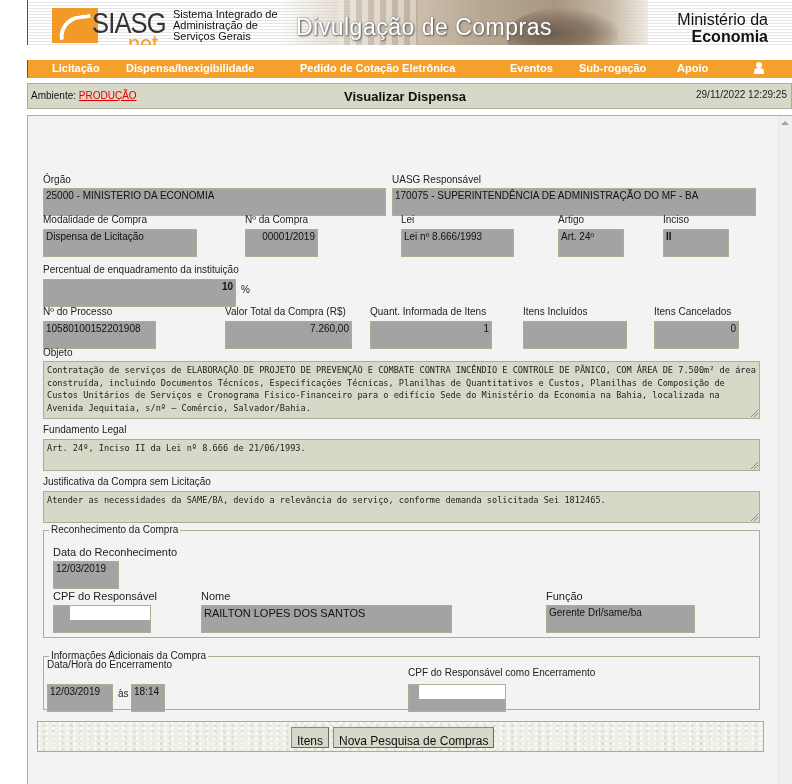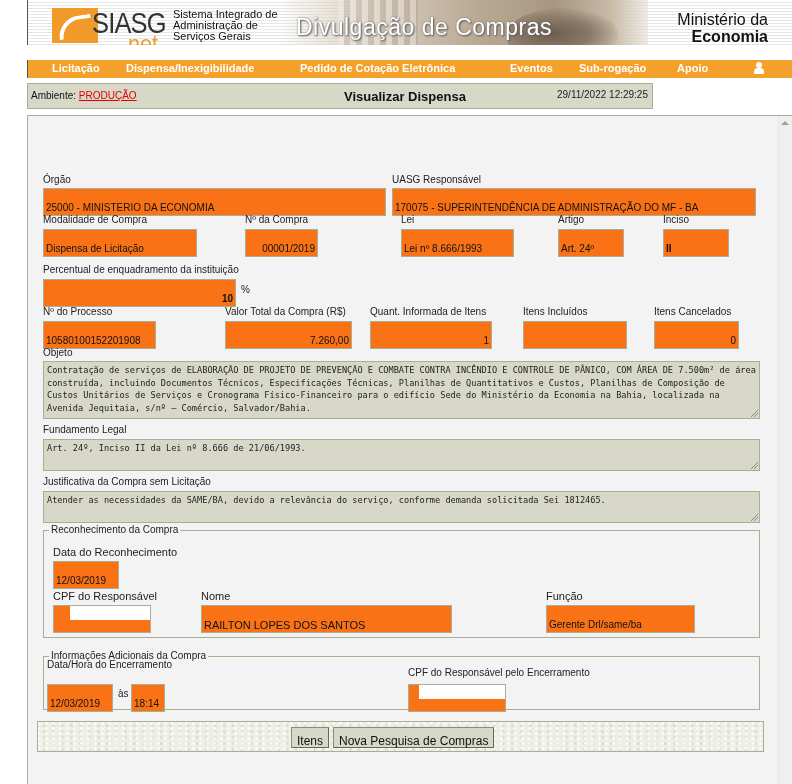--- a/index.html
+++ b/index.html
@@ -21,35 +21,35 @@
   .ministry b { display: block; font-size: 16px; }
 
   
   .nav { position: absolute; left: 27px; top: 60px; width: 765px; height: 18px; background: #f5a02b; border-left: 1px solid #555; }
   .nav-item { position: absolute; top: 2px; font-size: 11px; font-weight: bold; color: #ffffff; white-space: nowrap; cursor: pointer; }
   .nav-user { position: absolute; top: 2px; left: 725px; width: 12px; height: 13px; }
   .nav-user .head { position: absolute; left: 3px; top: 0; width: 6px; height: 6px; background: #fff; border-radius: 50%; }
   .nav-user .body { position: absolute; left: 1px; top: 6px; width: 10px; height: 6px; background: #fff; border-radius: 4px 4px 0 0; }
 
   
-  .envbar { position: absolute; left: 27px; top: 83px; width: 626px; height: 26px; background: #d8d8c8; border: 1px solid #a9ae95; }
+  .envbar { position: absolute; left: 27px; top: 83px; width: 765px; height: 26px; background: #d8d8c8; border: 1px solid #a9ae95; }
   .env-label { position: absolute; left: 3px; top: 6px; font-size: 10px; color: #111; }
   .env-value { color: #e00000; text-decoration: underline; cursor: pointer; }
   .page-title { position: absolute; left: 316px; top: 5px; font-size: 13px; font-weight: bold; color: #111; }
   .timestamp { position: absolute; right: 4px; top: 5px; font-size: 10px; color: #222; }
 
   
   .panel { position: absolute; left: 27px; top: 115px; width: 765px; height: 669px; background: #f3f3f3; border: 1px solid #a9ae95; border-right: none; border-bottom: none; }
   .scroll-track { position: absolute; right: 0; top: 0; width: 14px; height: 669px; background: #efefef; border-left: 1px solid #e6e6e6; }
   .scroll-up { position: absolute; right: 3px; top: 5px; width: 0; height: 0; border-left: 4px solid transparent; border-right: 4px solid transparent; border-bottom: 4px solid #a0a0a0; cursor: pointer; }
 
   .notice { position: absolute; left: 0; width: 750px; top: 25px; text-align: center; color: #e8001c; font-weight: bold; font-size: 13px; }
 
   .lbl { position: absolute; font-size: 10px; color: #222; white-space: nowrap; }
-  .fld { position: absolute; height: 28px; background: #f97316; border: 1px solid #a9ae95; font-size: 10px; line-height: 14px; padding: 12px 2px; white-space: nowrap; overflow: hidden; color: #111; }
+  .fld { position: absolute; height: 28px; background: #a3a3a3; border: 1px solid #a9ae95; font-size: 10px; line-height: 14px; padding: 0 2px; white-space: nowrap; overflow: hidden; color: #111; }
   .fld.r { text-align: right; }
   .fld.b { font-weight: bold; }
   .fld .redact { position: absolute; top: 0; height: 14px; background: #ffffff; }
 
   .ta { position: absolute; background: #d8d8c8; border: 1px solid #a9ae95; font-family: "DejaVu Sans Mono", monospace; font-size: 8.6px; line-height: 12.6px; padding: 2px 3px; color: #222; overflow: hidden; }
   .ta .grip { position: absolute; right: 1px; bottom: 1px; width: 7px; height: 7px; background: linear-gradient(135deg, transparent 0 45%, #888 45% 52%, transparent 52% 70%, #888 70% 77%, transparent 77%); }
 
   .fieldset { position: absolute; border: 1px solid #a9ae95; }
   .legend { position: absolute; top: -7px; left: 5px; background: #f3f3f3; padding: 0 2px; font-size: 10px; color: #222; }
 
@@ -156,21 +156,21 @@
     <span class="lbl" style="left:502px;top:59px;font-size:11px">Função</span>
     <div class="fld" style="left:502px;top:74px;width:149px">Gerente Drl/same/ba</div>
   </div>
 
   <div class="fieldset" style="left:15px;top:540px;width:717px;height:54px">
     <span class="legend">Informações Adicionais da Compra</span>
     <span class="lbl" style="left:3px;top:2px">Data/Hora do Encerramento</span>
     <div class="fld" style="left:3px;top:27px;width:66px">12/03/2019</div>
     <span class="lbl" style="left:74px;top:31px">às</span>
     <div class="fld" style="left:87px;top:27px;width:34px">18:14</div>
-    <span class="lbl" style="left:364px;top:10px">CPF do Responsável pelo Encerramento</span>
+    <span class="lbl" style="left:364px;top:10px">CPF do Responsável como Encerramento</span>
     <div class="fld" style="left:364px;top:27px;width:98px">
         <span class="redact" style="left:10px;width:88px"></span>
       </div>
   </div>
 
   <div class="btnbar">
     <span class="btn" style="left:253px">Itens</span>
     <span class="btn" style="left:295px">Nova Pesquisa de Compras</span>
   </div>
 </div>

